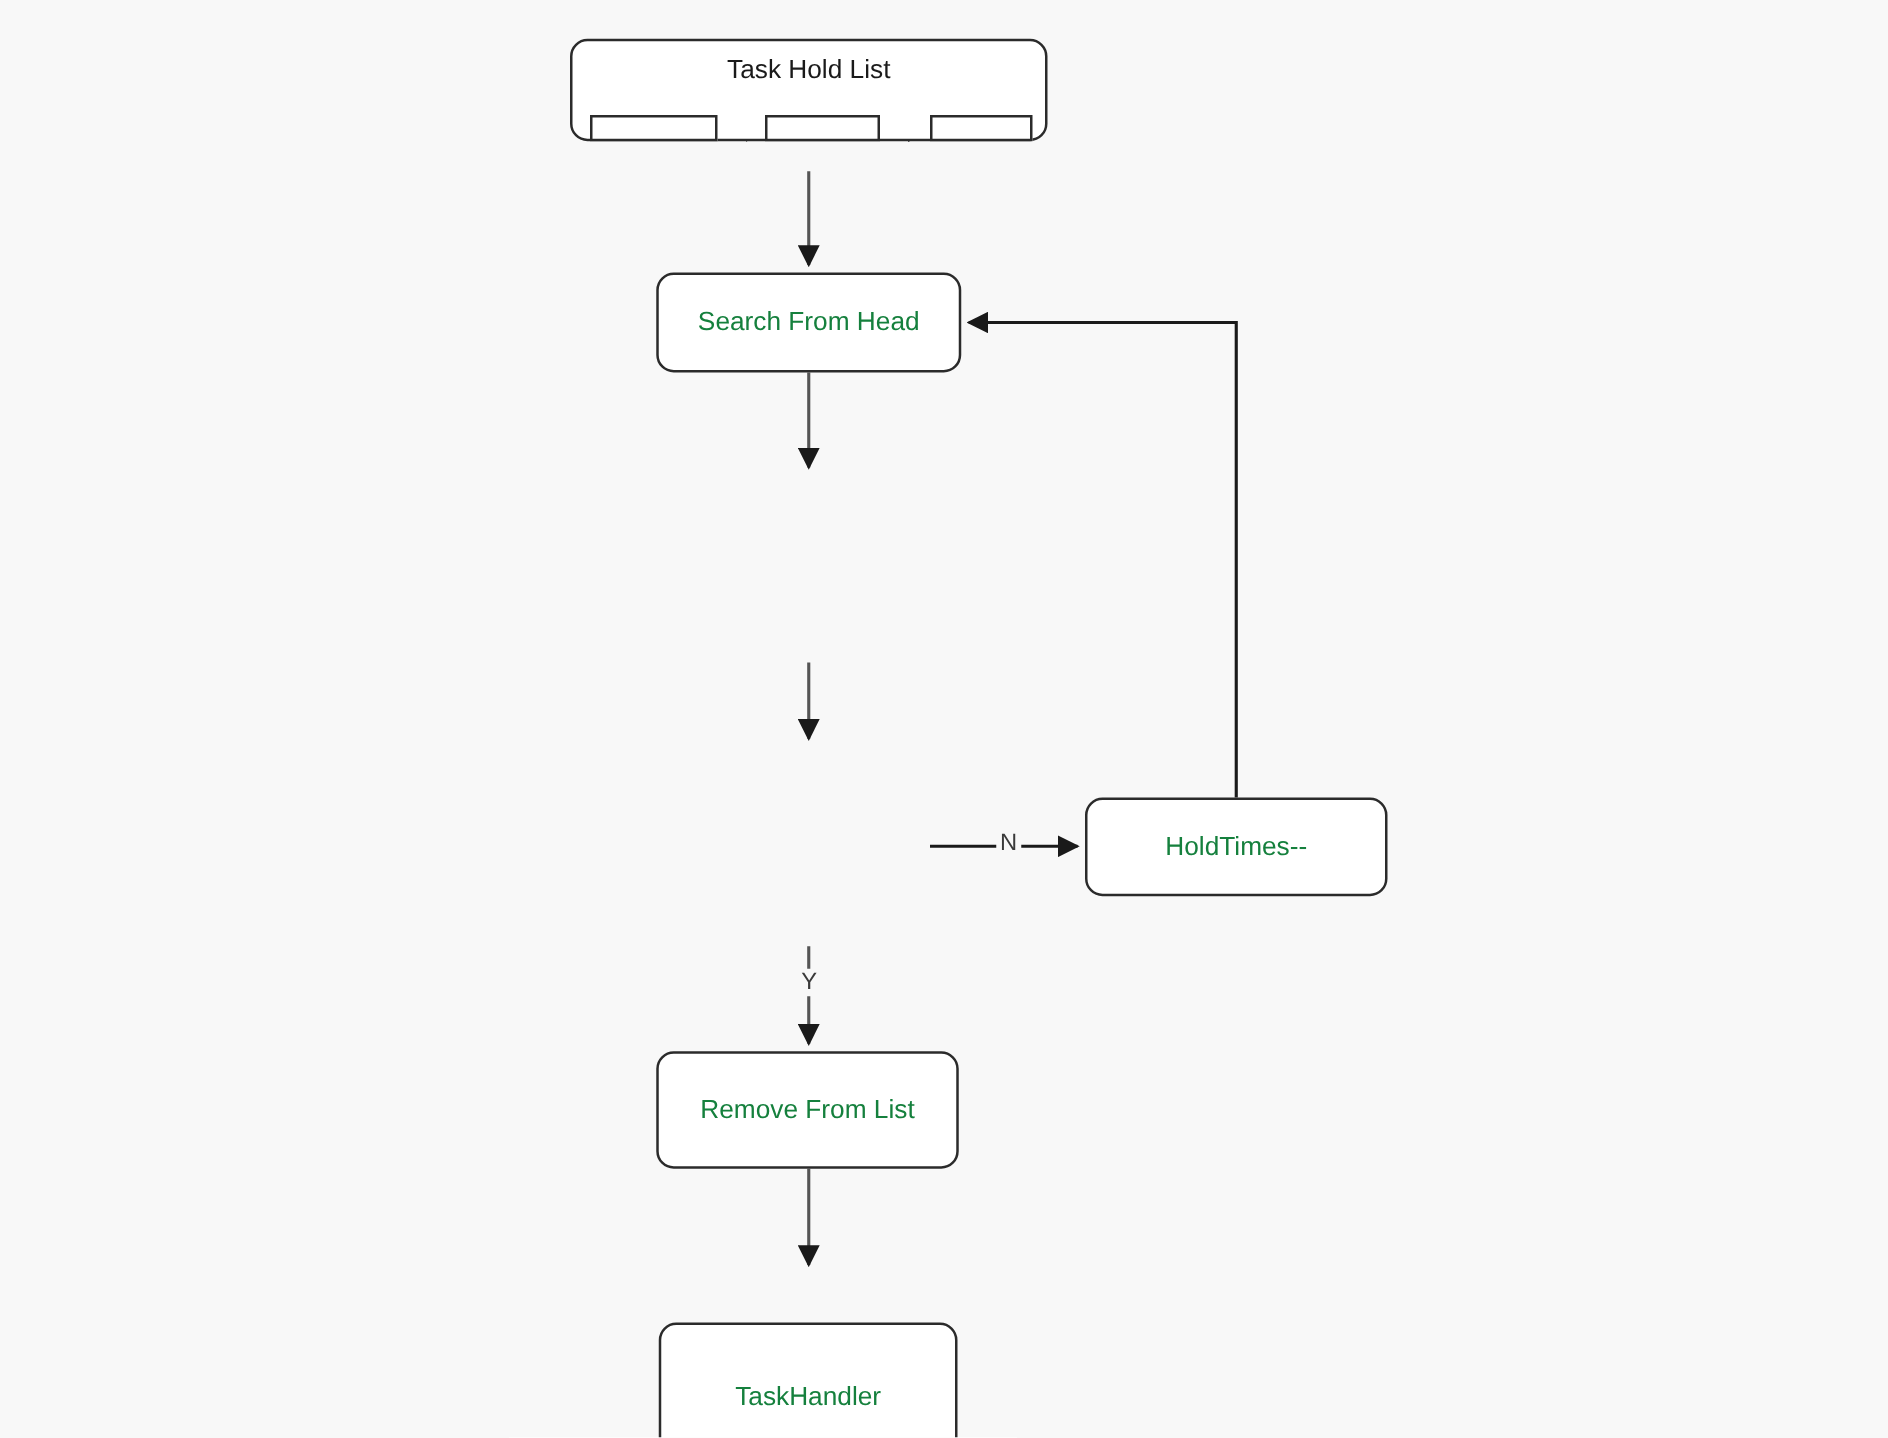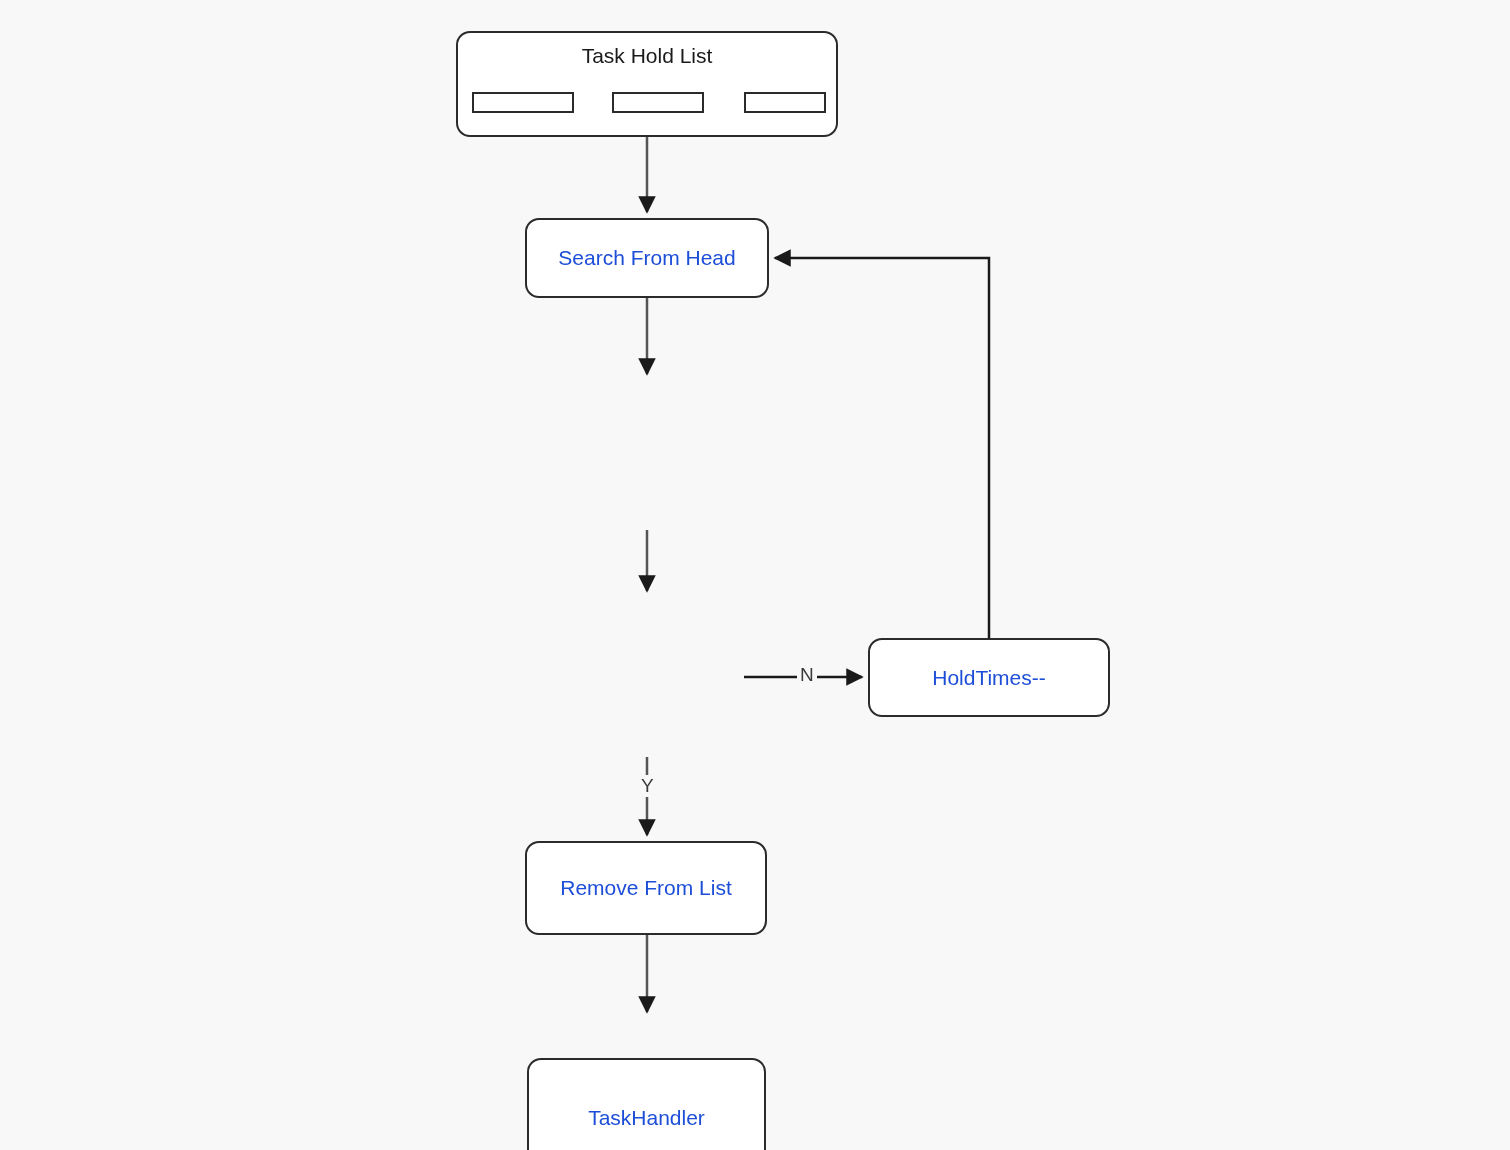--- a/index.html
+++ b/index.html
@@ -32,29 +32,29 @@
     color: #1a1a1a;
   }
   .rounded-box {
     background: #ffffff;
     border: 2px solid #2b2b2b;
     border-radius: 14px;
   }
   .node-label {
     font-size: 21px;
     line-height: 1.2;
-    color: #1d4ed8;
+    color: #15803d;
     white-space: pre-line;
   }
   
   #task-hold-list {
     left: 456px;
     top: 31px;
     width: 382px;
-    height: 106px;
+    height: 82px;
     flex-direction: column;
     justify-content: flex-start;
     padding-top: 11px;
   }
   #task-hold-list .title {
     font-size: 21px;
     color: #1a1a1a;
   }
   .list-row {
     position: absolute;

